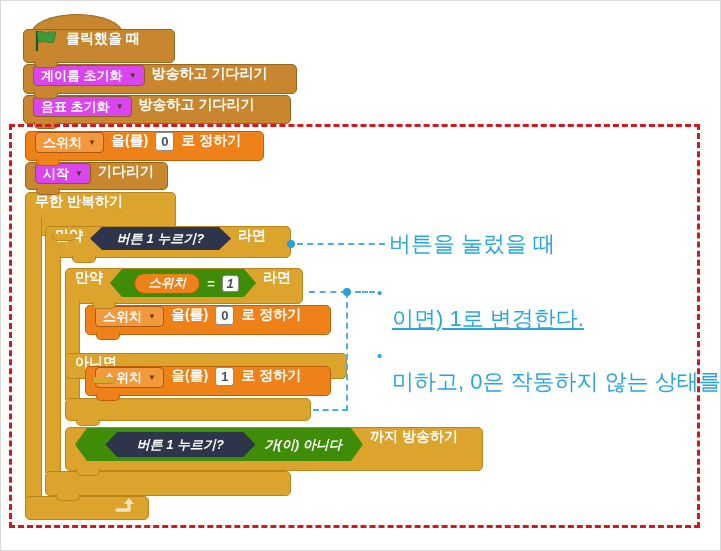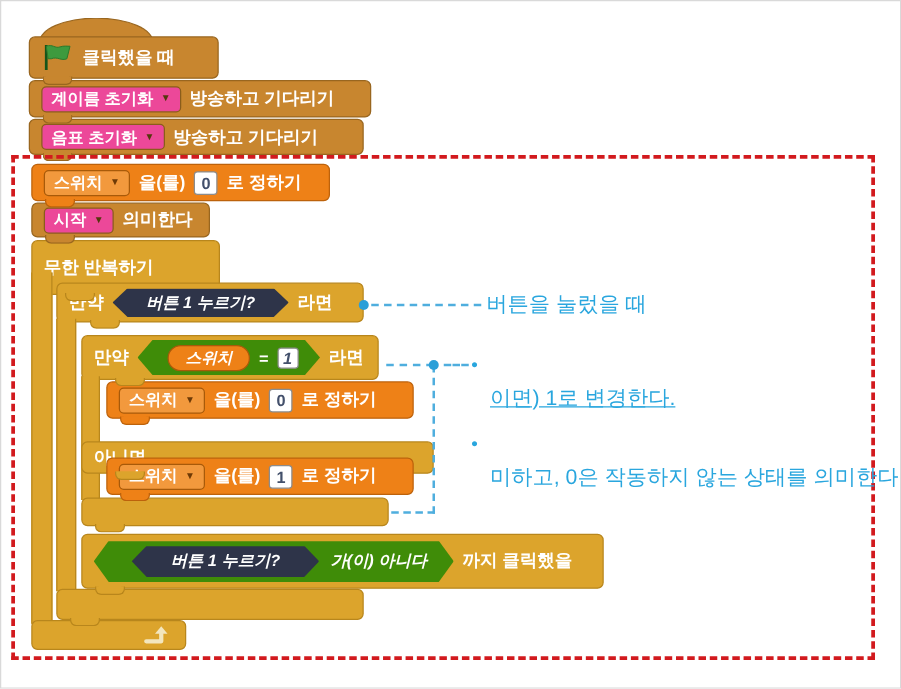--- a/index.html
+++ b/index.html
@@ -4,21 +4,21 @@
 <style>
   * { margin:0; padding:0; box-sizing:border-box; }
   body { background:#fff; font-family:"Liberation Sans","DejaVu Sans",sans-serif; }
   #stage {
     position:relative; width:721px; height:551px; background:#ffffff;
     border:1px solid #d9d9d9; overflow:hidden;
   }
 
   
   .blk {
-    position:absolute; display:flex; align-items:center;
+    position:absolute; display:flex; align-items:flex-start;
     border:1.5px solid; border-radius:5px; padding:0 9px; gap:7px;
     color:#fff; font-weight:bold; font-size:14px; white-space:nowrap;
   }
   .brown  { background:#C8862F; border-color:#99661F; }
   .gold   { background:#DCA42C; border-color:#B8861C; }
   .orange { background:#EE8117; border-color:#BD620B; }
 
   .bump {
     position:absolute; left:10px; bottom:-6px; width:24px; height:7px;
     border:1.5px solid; border-top:none; border-radius:0 0 5px 5px; z-index:4;
@@ -31,21 +31,21 @@
   .c-arm {
     position:absolute; width:17px; background:#DCA42C;
     border-left:1.5px solid #B8861C; border-right:1.5px solid #B8861C;
   }
 
   
   .dd {
     height:21px; display:flex; align-items:center; gap:6px; padding:0 7px;
     border-radius:4px; font-size:13px; font-weight:bold; color:#fff; cursor:pointer;
   }
-  .brown .dd  { background:#ec4899; border:1px solid #8A5D1B; }
+  .brown .dd  { background:#d946ef; border:1px solid #8A5D1B; }
   .orange .dd { background:#F2993D; border:1px solid #A85A09; }
   .tri { font-size:8px; line-height:1; }
   .brown .tri  { color:#54380D; }
   .orange .tri { color:#6E3A06; }
 
   
   .num {
     min-width:19px; height:19px; padding:0 3px; background:#fff;
     border:1px solid #8c8c8c; border-radius:3px; display:flex; align-items:center;
     justify-content:center; color:#43506B; font-size:13px; font-weight:bold;
@@ -78,21 +78,21 @@
     border-radius:46px 46px 0 0 / 20px 20px 0 0;
   }
 
   
   .highlight {
     position:absolute; left:8px; top:123px; width:691px; height:404px;
     border:3px dashed #D21A1E; z-index:5; pointer-events:none;
   }
 
   
-  .ann { position:absolute; color:#29A6DE; font-size:17px; line-height:21px;
+  .ann { position:absolute; color:#29A6DE; font-size:22px; line-height:21px;
          white-space:nowrap; z-index:6; }
   .ann-bullet { position:absolute; color:#29A6DE; font-size:15px; z-index:6; }
   .dash-h { position:absolute; height:0; border-top:2px dashed #4FAEDE; z-index:6; }
   .dash-v { position:absolute; width:0; border-left:2px dashed #4FAEDE; z-index:6; }
   .dot { position:absolute; width:8px; height:8px; border-radius:50%;
          background:#2B9FD8; z-index:6; }
 </style>
 </head>
 <body>
 
@@ -135,21 +135,21 @@
     <span class="num">0</span>
     <span>로  정하기</span>
     <i class="bump"></i>
   </div>
 
   <div class="blk brown" style="left:24px; top:161px; width:143px; height:28px;">
     <span class="dd">
       <span>시작</span>
       <span class="tri">▼</span>
     </span>
-    <span>의미한다</span>
+    <span>기다리기</span>
     <i class="bump"></i>
   </div>
 
   <div class="blk gold" style="left:24px; top:191px; width:151px; height:44px;">
     <span>무한  반복하기</span>
     <i class="bump slot"></i>
   </div>
   <div class="c-arm" style="left:24px; top:217px; height:281px;"></div>
   <div class="blk gold" style="left:24px; top:495px; width:124px; height:24px; justify-content:flex-end;">
     <svg width="26" height="17" viewBox="0 0 26 17">
@@ -218,21 +218,21 @@
 
   <div class="blk gold" style="left:64px; top:426px; width:418px; height:44px;">
     <div class="hexO green" style="width:288px; height:33px; gap:9px;">
       <div class="hexI"></div>
       <div class="hexO dark" style="width:150px; height:25px;">
         <div class="hexI"></div>
         <span class="hex-label">버튼 1 누르기?</span>
       </div>
       <span class="hex-label">가(이)  아니다</span>
     </div>
-    <span>까지  클릭했을</span>
+    <span>까지  방송하기</span>
     <i class="bump"></i>
   </div>
 
   <div class="highlight"></div>
 
   <div class="dot" style="left:286px; top:239px;"></div>
   <div class="dash-h" style="left:296px; top:242px; width:88px;"></div>
   <div class="ann" style="left:388px; top:232px;">버튼을 눌렀을 때</div>
 
   <div class="dash-h" style="left:308px; top:290px; width:38px;"></div>

